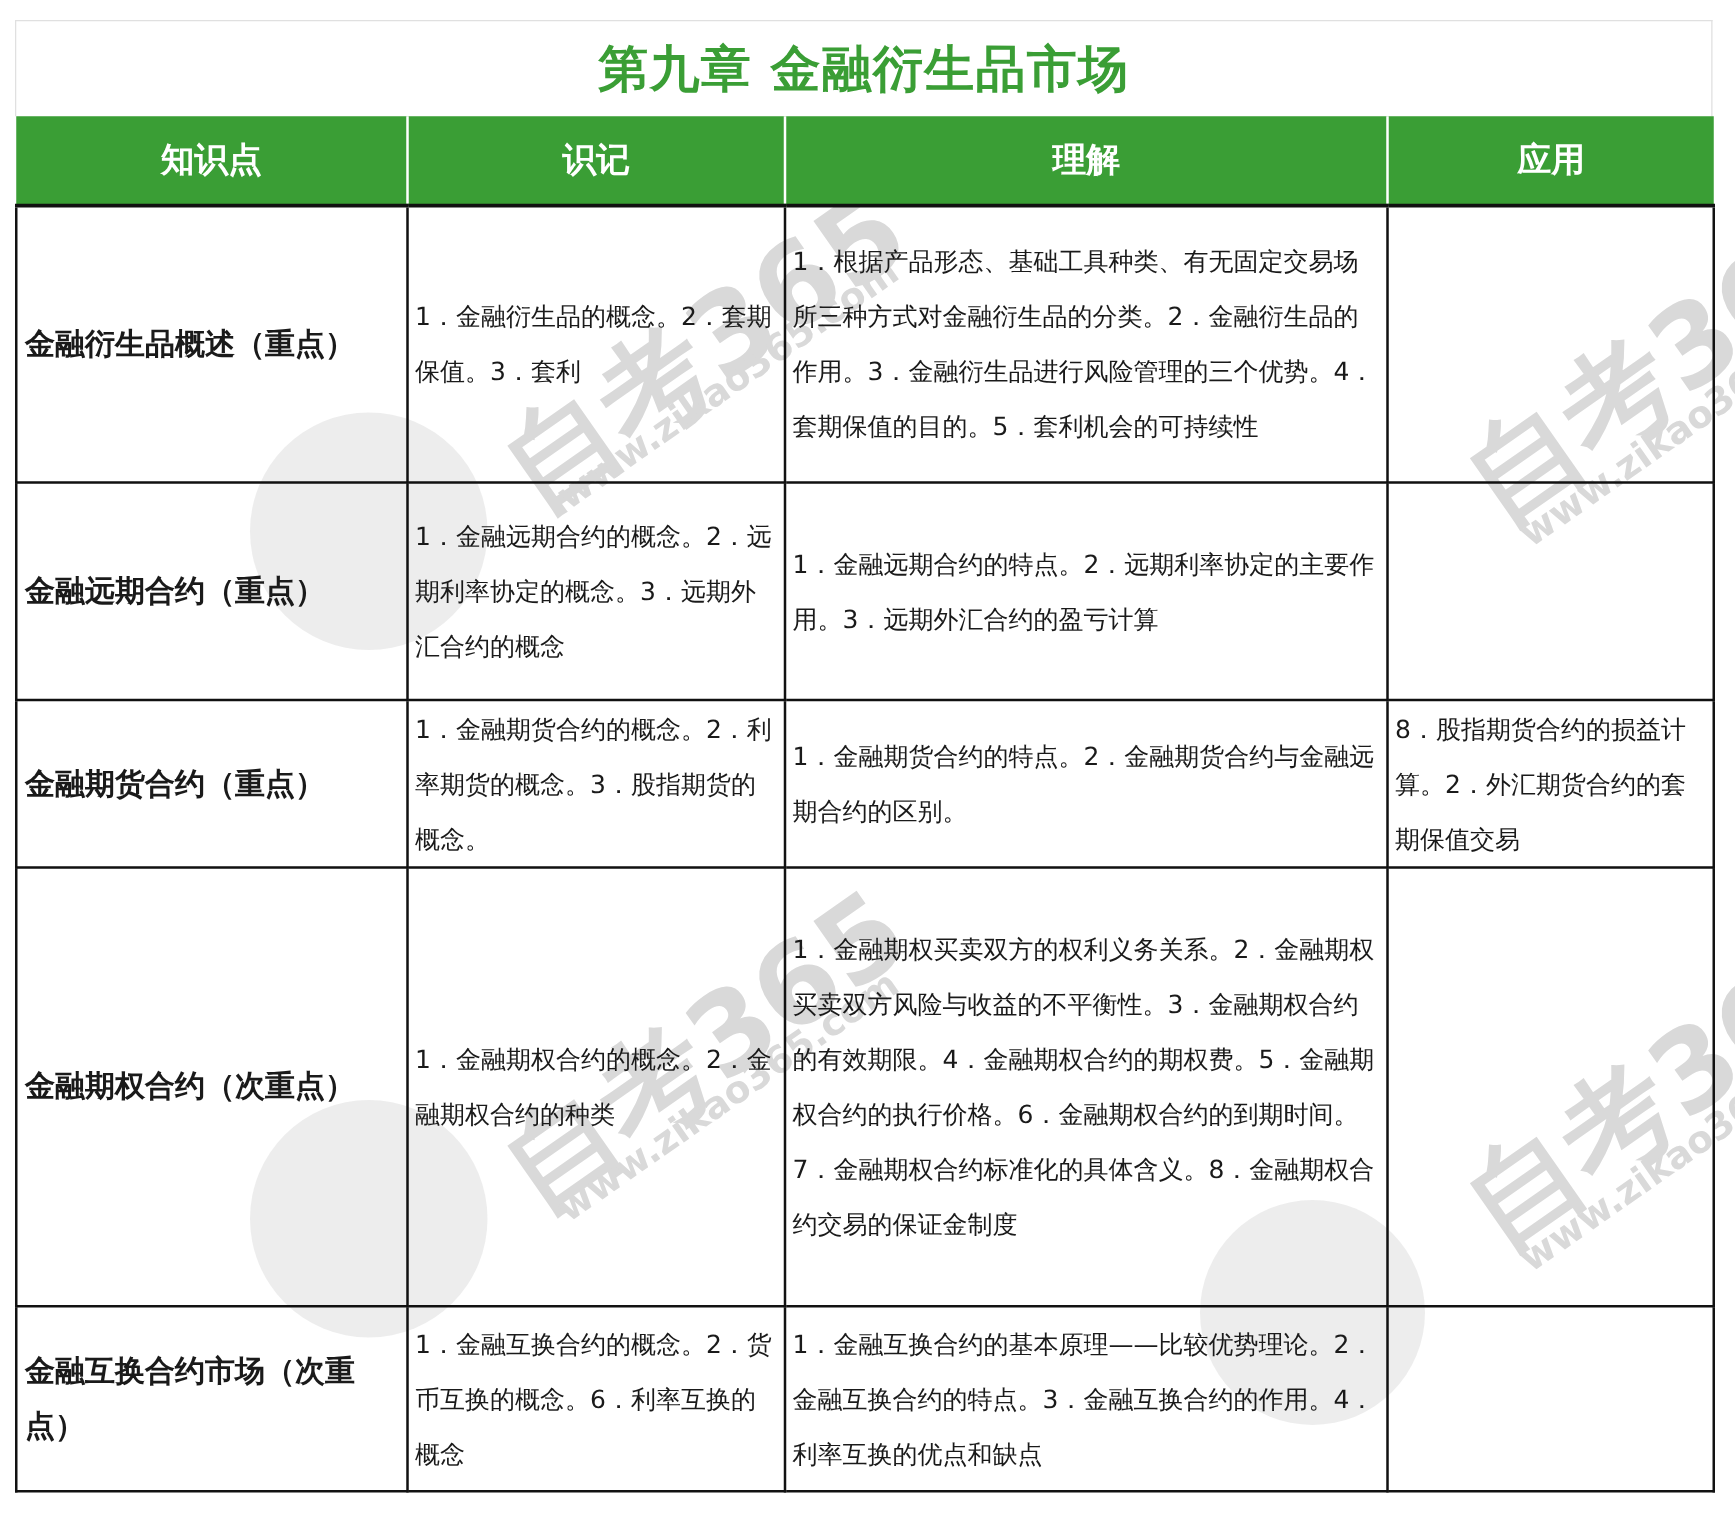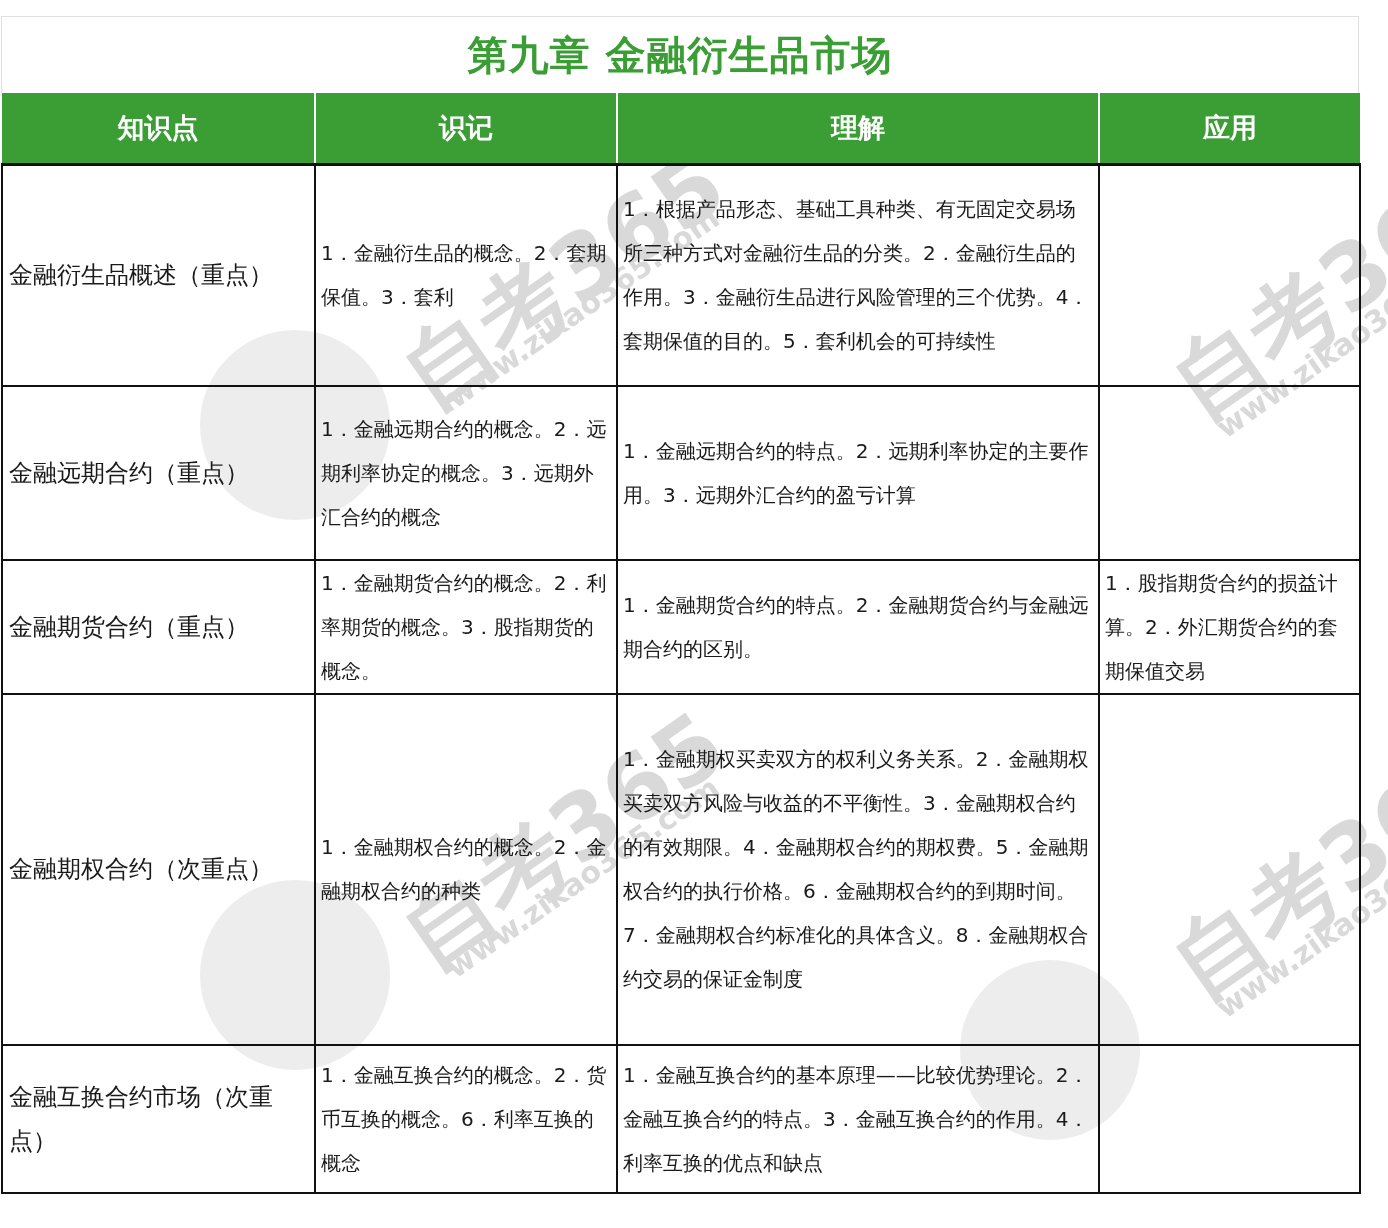--- a/index.html
+++ b/index.html
@@ -1,29 +1,29 @@
 <!DOCTYPE html>
 <html><head>
 <meta charset="utf-8">
 <style>
   html, body { margin:0; padding:0; background:#ffffff; }
   body { width:1388px; height:1228px; position:relative; overflow:hidden;
          font-family:"DejaVu Sans","Liberation Sans",sans-serif; }
-  .sheet { position:absolute; left:1px; top:16px; width:1358px; }
+  .sheet { position:absolute; left:12px; top:16px; width:1358px; }
   .title-row { height:76px; border:1px solid #e0e0e0; border-bottom:none;
     display:flex; align-items:center; justify-content:center;
     font-size:40px; font-weight:bold; color:#3a9e35; letter-spacing:1px; }
   table { border-collapse:collapse; width:1358px; table-layout:fixed; }
   th { background:#3a9e35; color:#fff; font-size:27px; font-weight:bold; height:62px;
        border-left:2px solid #ffffff; border-right:2px solid #ffffff; padding:4px; }
   th:first-child { border-left:none; }
   th:last-child { border-right:none;margin-top:24px; }
   td { border:2px solid #111; vertical-align:middle; font-size:20px; line-height:44px;
        color:#1a1a1a; padding:0 4px 0 5px; word-break:break-all; position:relative; z-index:1; }
-  td.topic { font-weight:normal; font-size:24px; line-height:44px; padding-left:6px; }
+  td.topic { font-weight:bold; font-size:24px; line-height:44px; padding-left:6px; }
   tbody tr:first-child td { border-top:3px solid #111; }
   .watermark { position:absolute; z-index:0; pointer-events:none; color:#d9d9d9;
      font-weight:bold; transform:rotate(-35deg); white-space:nowrap; }
   .wm-circle { position:absolute; z-index:0; border-radius:50%; background:#e6e6e6; opacity:0.7; pointer-events:none; }
 </style>
 </head>
 <body>
 
 <div class="wm-circle" style="left:200px;top:330px;width:190px;height:190px;"></div>
 <div class="wm-circle" style="left:200px;top:880px;width:190px;height:190px;"></div>
@@ -64,21 +64,21 @@
       <tr style="height:174px">
         <td class="topic">金融远期合约（重点）</td>
         <td>1．金融远期合约的概念。2．远期利率协定的概念。3．远期外汇合约的概念</td>
         <td>1．金融远期合约的特点。2．远期利率协定的主要作用。3．远期外汇合约的盈亏计算</td>
         <td></td>
       </tr>
       <tr style="height:134px">
         <td class="topic">金融期货合约（重点）</td>
         <td>1．金融期货合约的概念。2．利率期货的概念。3．股指期货的概念。</td>
         <td>1．金融期货合约的特点。2．金融期货合约与金融远期合约的区别。</td>
-        <td>1．股指期货合约的损益计算。2．外汇期货合约的套期保值交易</td>
+        <td>8．股指期货合约的损益计算。2．外汇期货合约的套期保值交易</td>
       </tr>
       <tr style="height:351px">
         <td class="topic">金融期权合约（次重点）</td>
         <td>1．金融期权合约的概念。2．金融期权合约的种类</td>
         <td>1．金融期权买卖双方的权利义务关系。2．金融期权买卖双方风险与收益的不平衡性。3．金融期权合约的有效期限。4．金融期权合约的期权费。5．金融期权合约的执行价格。6．金融期权合约的到期时间。7．金融期权合约标准化的具体含义。8．金融期权合约交易的保证金制度</td>
         <td></td>
       </tr>
       <tr style="height:148px">
         <td class="topic">金融互换合约市场（次重点）</td>
         <td>1．金融互换合约的概念。2．货币互换的概念。6．利率互换的概念</td>

